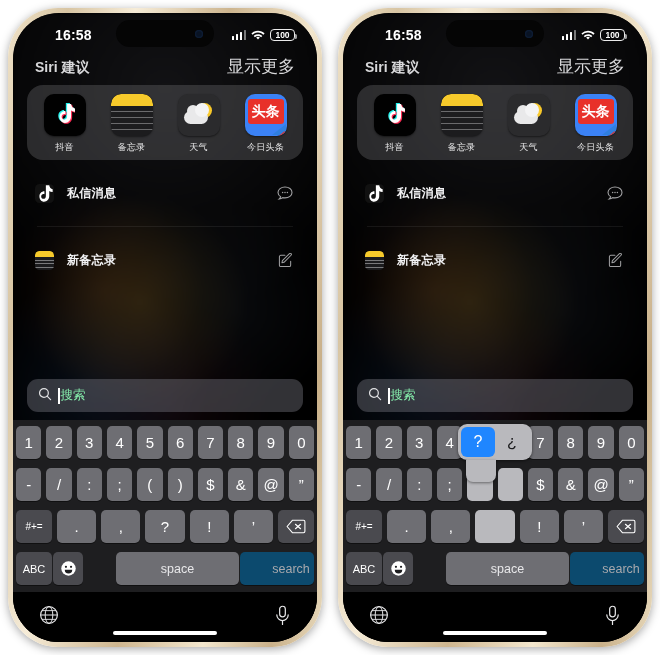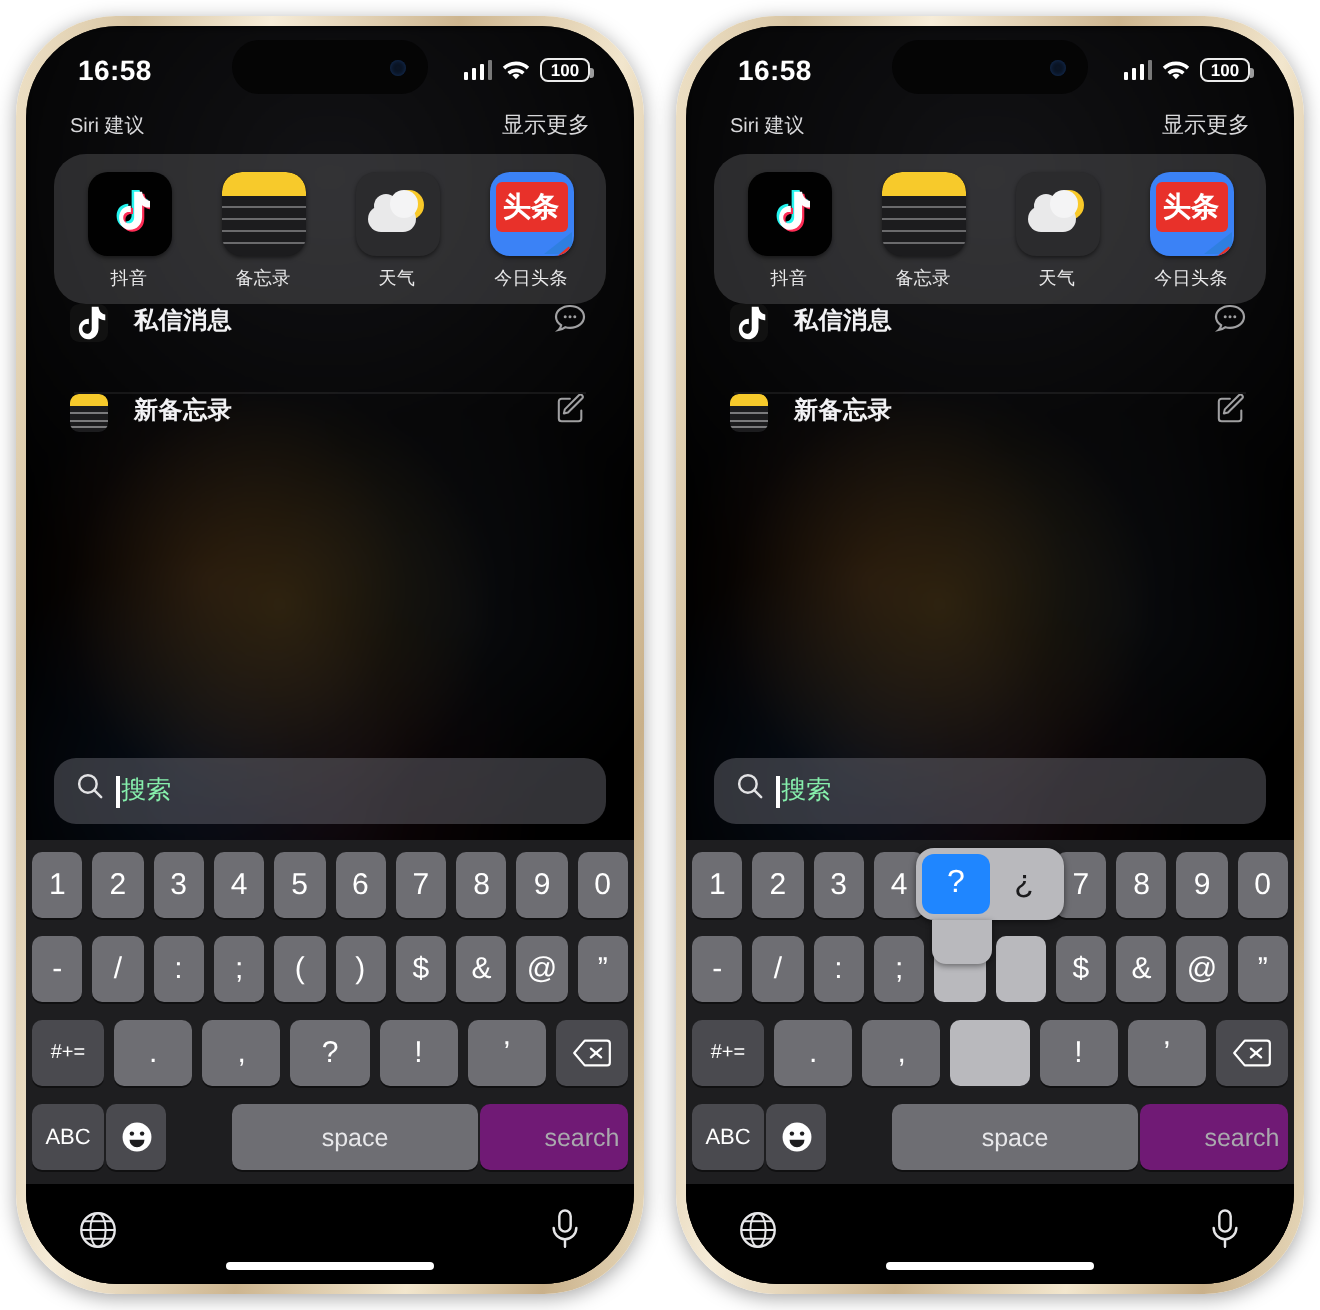--- a/index.html
+++ b/index.html
@@ -60,20 +60,21 @@
     height: 40px;
     flex: 0 0 40px;
     display: flex; align-items: center;
     padding: 0 22px 0 26px;
     color: #fff;
   }
   .status-time {
     font-size: 14px; font-weight: bold;
     letter-spacing: 0.2px;
     margin-top: 4px;
+    margin-left: 16px;
   }
   .dynamic-island {
     position: absolute;
     left: 50%; top: 7px;
     transform: translateX(-50%);
     width: 98px; height: 27px;
     border-radius: 16px;
     background: #050505;
     display: flex; align-items: center; justify-content: flex-end;
     padding-right: 11px;
@@ -108,22 +109,22 @@
     content: ""; position: absolute; right: -3px; top: 3.5px;
     width: 1.8px; height: 5px; border-radius: 0 1.5px 1.5px 0;
     background: rgba(255,255,255,0.6);
   }
 
   
   .siri-head {
     display: flex; align-items: baseline; justify-content: space-between;
     padding: 2px 22px 7px 22px;
   }
-  .siri-title { font-size: 10px; color: #d8d8da; }
-  .siri-more  { font-size: 11px; color: #d8d8da; text-align: right; }
+  .siri-title { font-size: 14px; color: #d8d8da; font-weight: bold; }
+  .siri-more  { font-size: 17px; color: #d8d8da; text-align: right; }
 
   .suggest-card {
     margin: 0 14px;
     border-radius: 16px;
     background: rgba(128,128,134,0.30);
     padding: 9px 4px 6px 4px;
     display: flex; justify-content: space-around;
   }
   .app {
     width: 62px;
@@ -167,23 +168,23 @@
     border-left: 14px solid transparent;
     border-bottom: 11px solid #2f7fe0;
   }
   .ic-toutiao .slash {
     position:absolute; right:2px; bottom:3px; width:16px; height:2px;
     background:#e8312a; transform: rotate(-40deg); transform-origin: right center;
   }
 
   
   .action-row {
-    margin: 0 14px;
+    margin: 11px 14px;
     height: 44px;
-    display: flex; align-items: flex-start; gap: 13px;
+    display: flex; align-items: center; gap: 13px;
     padding: 0 10px 0 8px;
   }
   .row-sep { height: 1px; margin: 0 24px; background: rgba(255,255,255,0.07); }
   .row-icon { width: 19px; height: 19px; border-radius: 4.5px; position: relative; overflow: hidden; flex: 0 0 19px; }
   .row-icon.tt { background: #111; }
   .row-icon.nt { background: #1c1c1e; }
   .row-icon.nt .band { position:absolute; top:0; left:0; width:100%; height:6px; background:#f7ca2b; border-radius:4px 4px 0 0;}
   .row-icon.nt .ln { position:absolute; left:0; width:100%; height:1px; background:#7a7a7c; }
   .row-label { font-size: 12px; color: #f2f2f4; font-weight: bold; letter-spacing:0.3px; }
   .row-action { margin-left: auto; opacity: 0.72; display:flex; align-items:center; }
@@ -224,21 +225,21 @@
     min-width: 0;
   }
   .key.dark { background: #4a4a4f; }
   .key.wide-fn { flex: 0 0 36px; font-size: 10px; }
   .krow.r3 { gap: 5px; padding: 0 0px; }
   .krow.r3 .key.punct { flex: 1 1 0; }
   .krow.r4 { gap: 1px; margin-bottom: 0; padding-bottom: 7px;}
   .key.abc { flex: 0 0 36px; font-size: 11px; background:#4a4a4f; }
   .key.emoji { flex: 0 0 30px; background:#4a4a4f; font-size: 15px; }
   .key.space { flex: 1 1 auto; font-size: 12.5px; color:#e8e8ea;margin-left:32px; }
-  .key.searchk { flex: 0 0 74px; font-size: 12.5px; background:#701a75; color:#a9a9ad;padding-left:28px; }
+  .key.searchk { flex: 0 0 74px; font-size: 12.5px; background:#0c4a6e; color:#a9a9ad;padding-left:28px; }
   .key.del { flex: 0 0 36px; background:#4a4a4f; }
 
   
   .key.ghost { background: #b9b9bd; color: transparent; box-shadow:none; }
   .keypop {
     position: absolute;
     z-index: 30;
     pointer-events: none;
   }
   .keypop .bubble {

